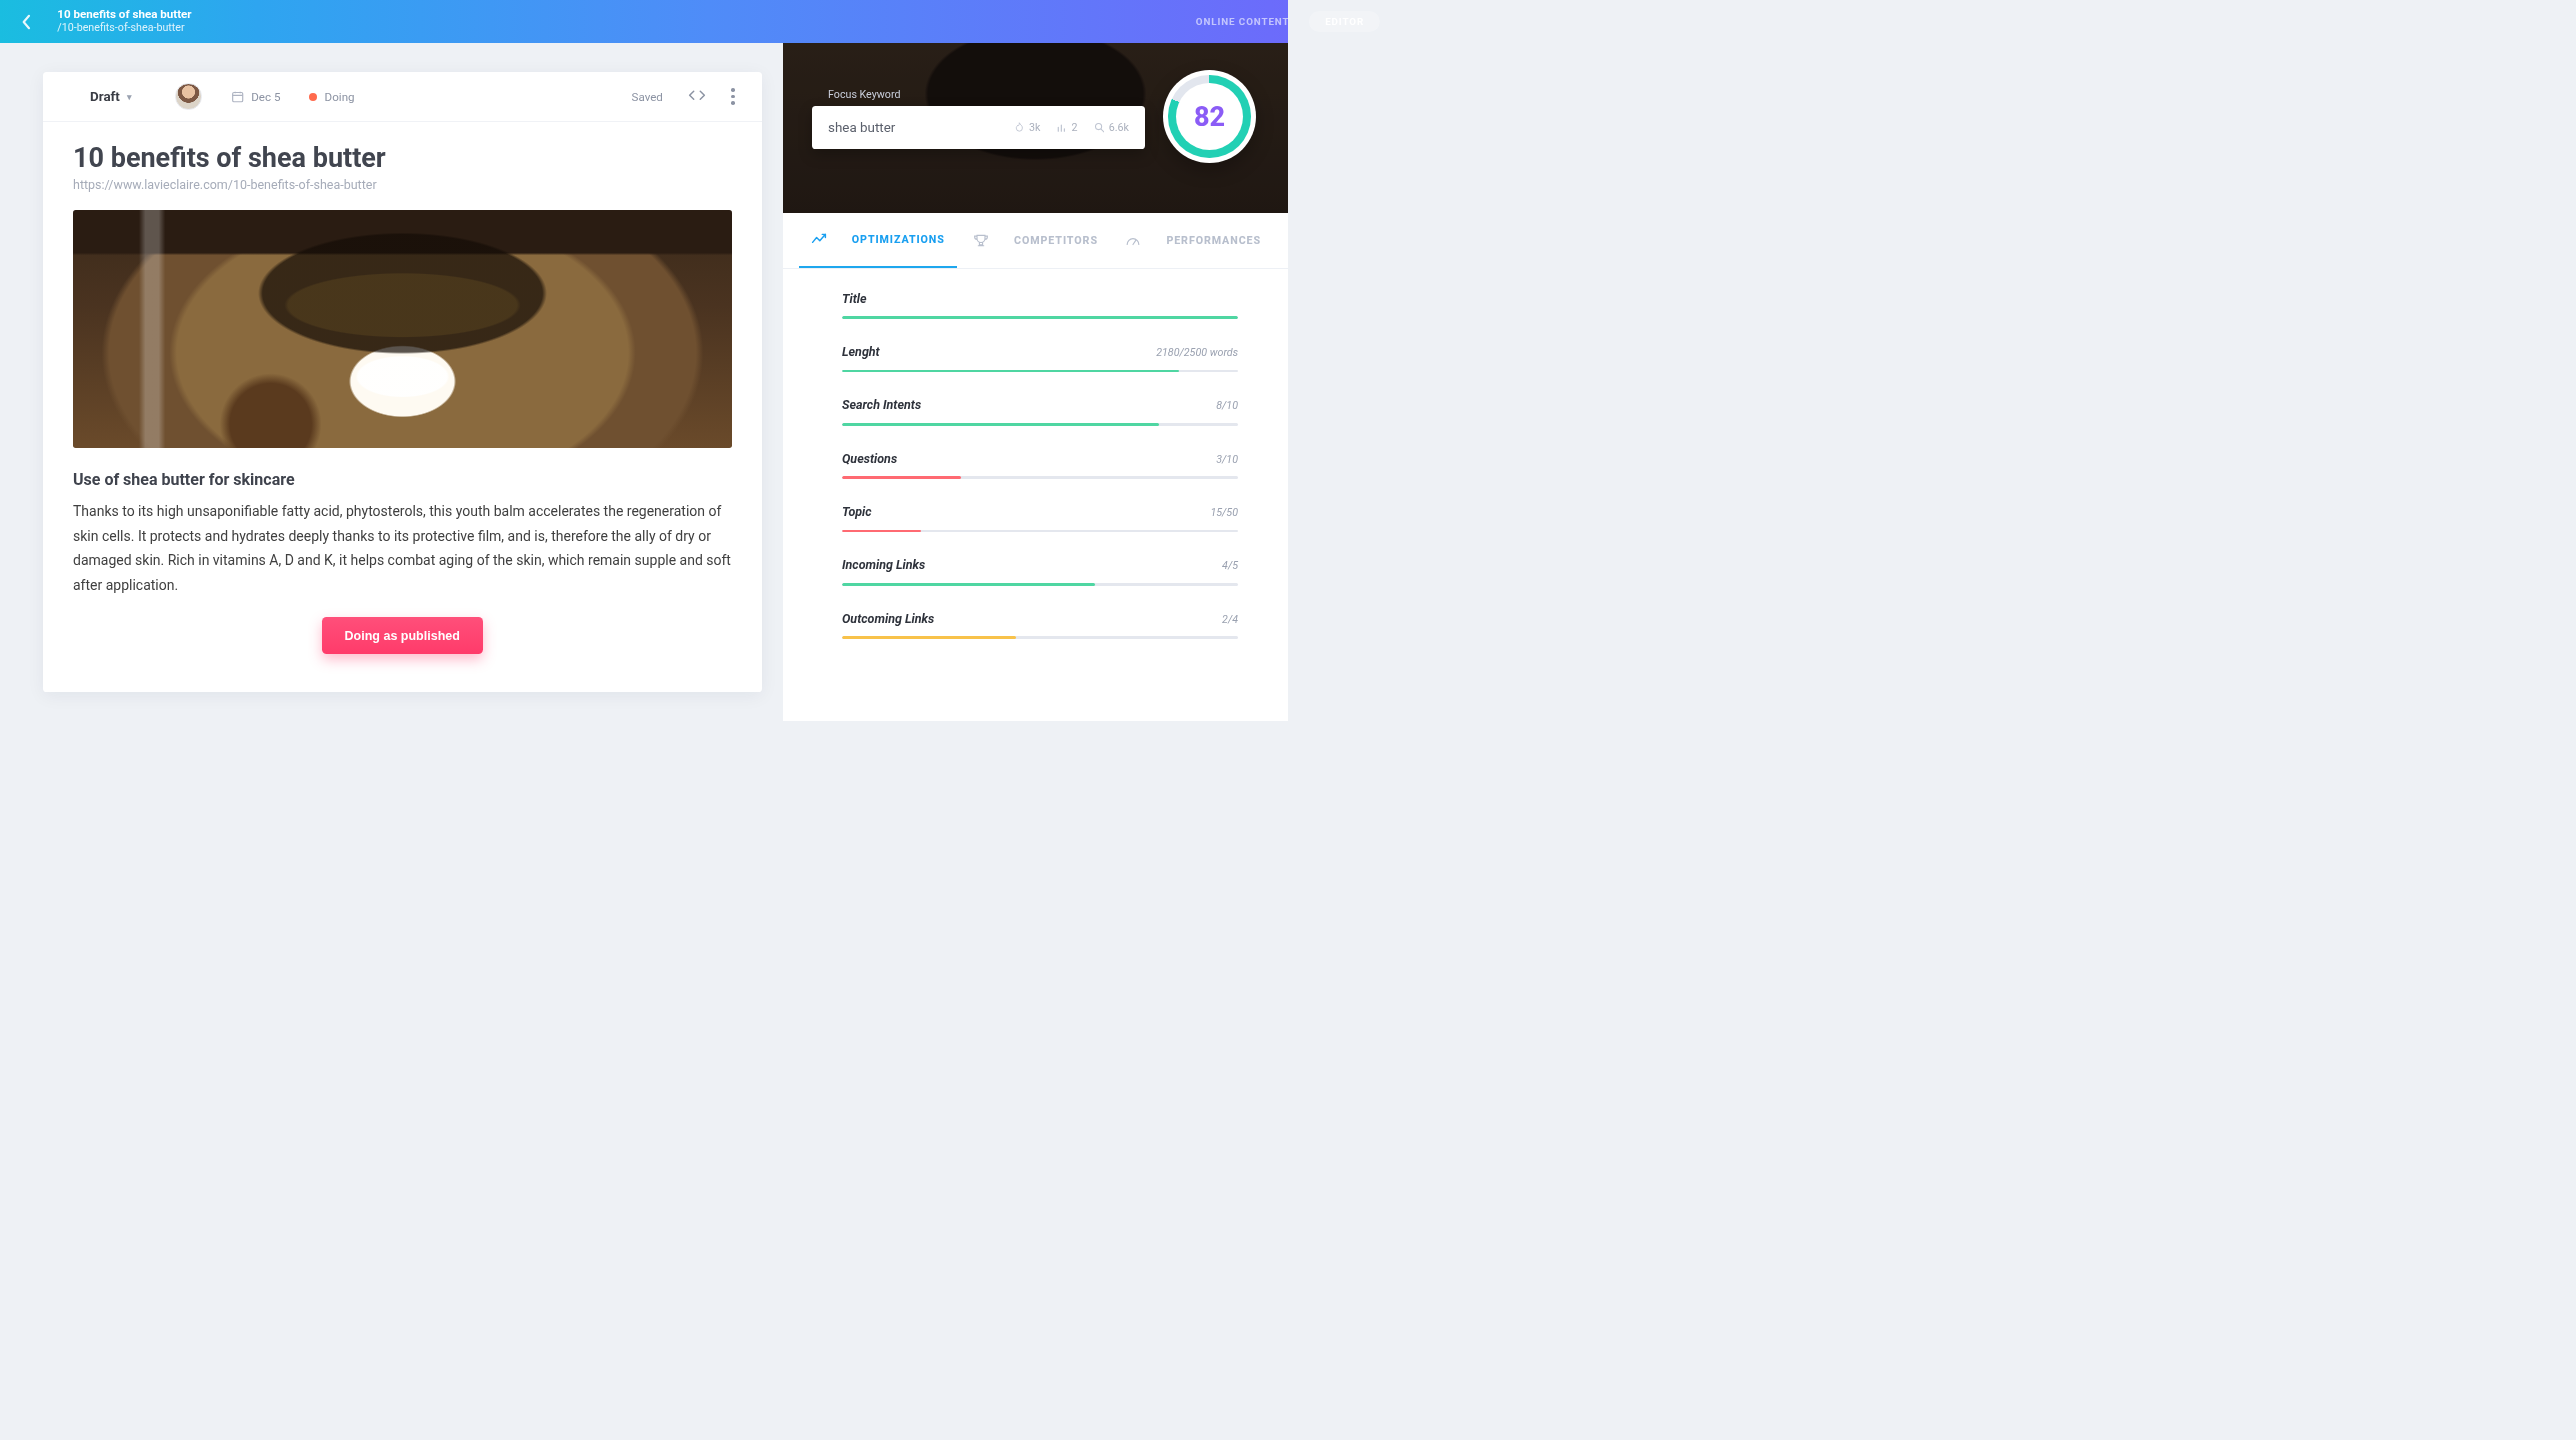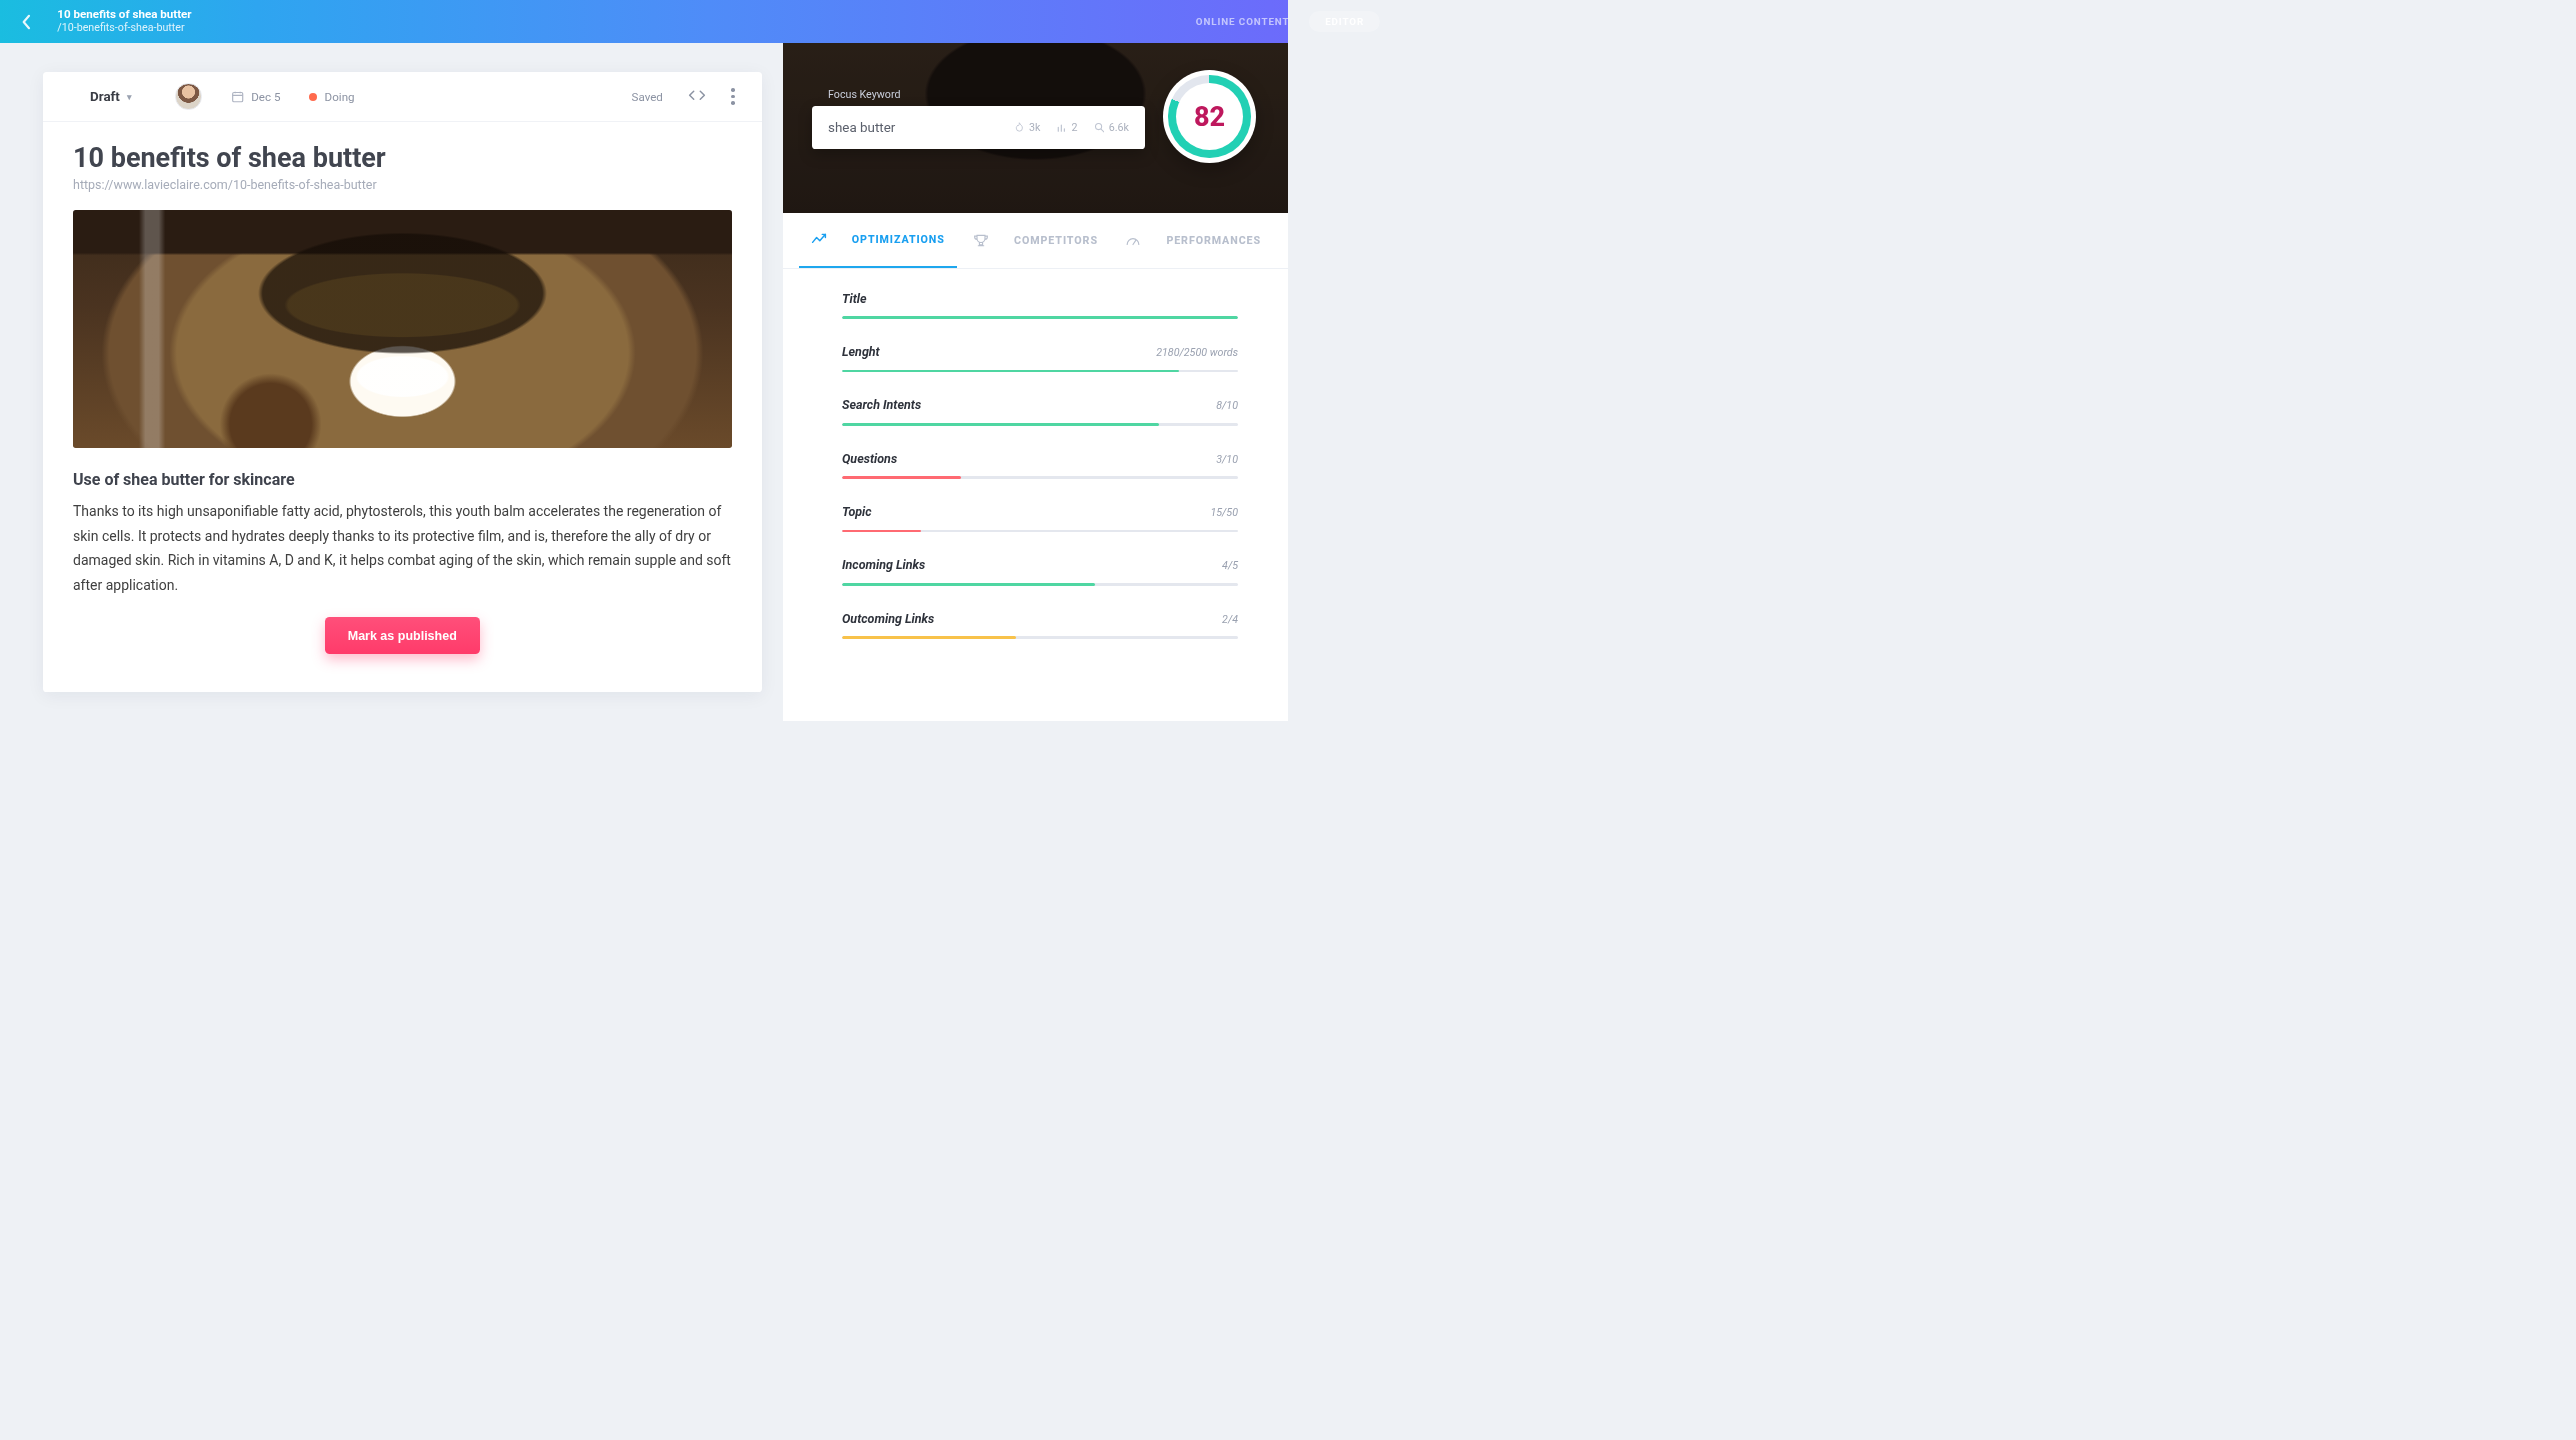--- a/index.html
+++ b/index.html
@@ -224,21 +224,21 @@
 .score-ring .ring{
   position:absolute; inset:5.4px;
   border-radius:50%;
   background: conic-gradient(#22d0b4 0 82%, #e2e6ee 82% 100%);
 }
 .score-ring .ring::after{
   content:""; position:absolute; inset:7.2px; background:#fff; border-radius:50%;
 }
 .score-ring .num{
   position:relative; z-index:2;
-  font-size:27px; font-weight:800; color:#be185d;
+  font-size:27px; font-weight:800; color:#8b5cf6;
 }
 
 .tabs{
   display:flex; border-bottom:0.9px solid #edf0f5;
   padding: 0 16px;
 }
 .tab{
   flex:1; display:flex; align-items:center; justify-content:center;
   gap:25px; height:55px; cursor:pointer;
   font-size:10.7px; font-weight:800; letter-spacing:0.9px;
@@ -316,21 +316,21 @@
           </div>
         </div>
       </div>
 
       <div class="editor-body">
         <div class="article-title">10 benefits of shea butter</div>
         <div class="article-url">https://www.lavieclaire.com/10-benefits-of-shea-butter</div>
         <div class="article-image"></div>
         <div class="article-subtitle">Use of shea butter for skincare</div>
         <div class="article-text">Thanks to its high unsaponifiable fatty acid, phytosterols, this youth balm accelerates the regeneration of skin cells. It protects and hydrates deeply thanks to its protective film, and is, therefore the ally of dry or damaged skin. Rich in vitamins A, D and K, it helps combat aging of the skin, which remain supple and soft after application.</div>
-        <button class="publish-btn">Mark as published</button>
+        <button class="publish-btn">Doing as published</button>
       </div>
     </div>
   </div>
 
   <div class="right-pane">
     <div class="hero">
       <div class="focus-label">Focus Keyword</div>
       <div class="kw-input">
         <div class="kw-text">shea butter</div>
         <div class="kw-stats">

